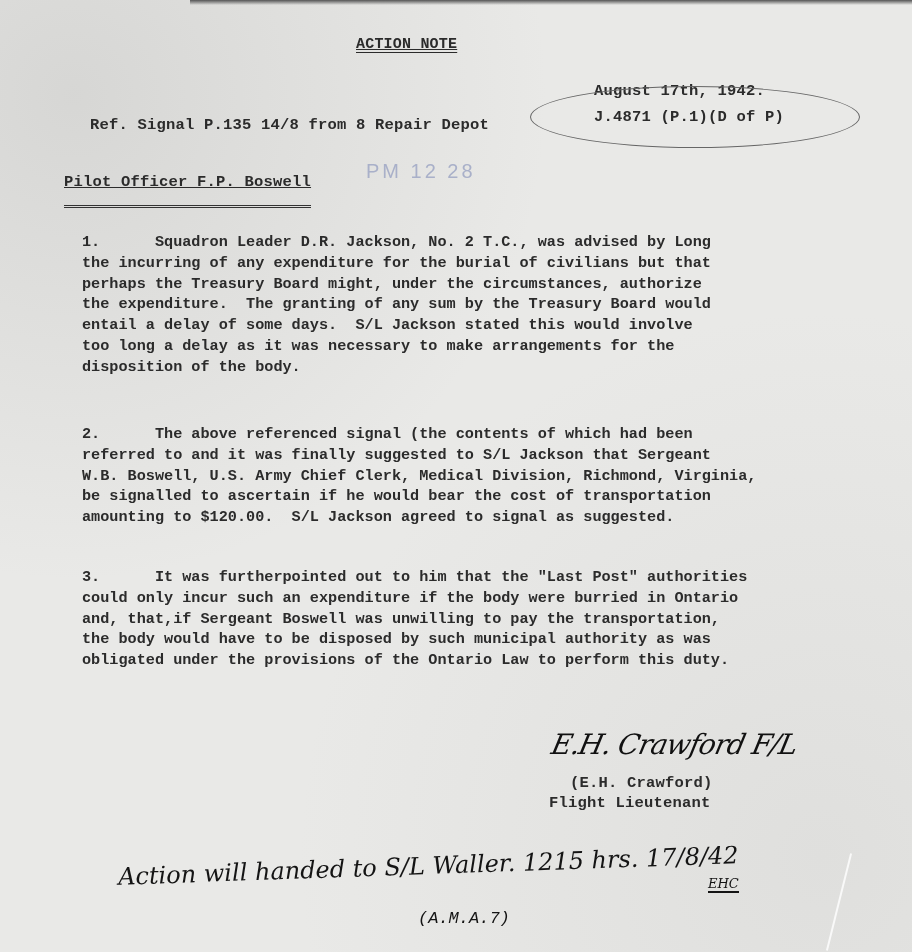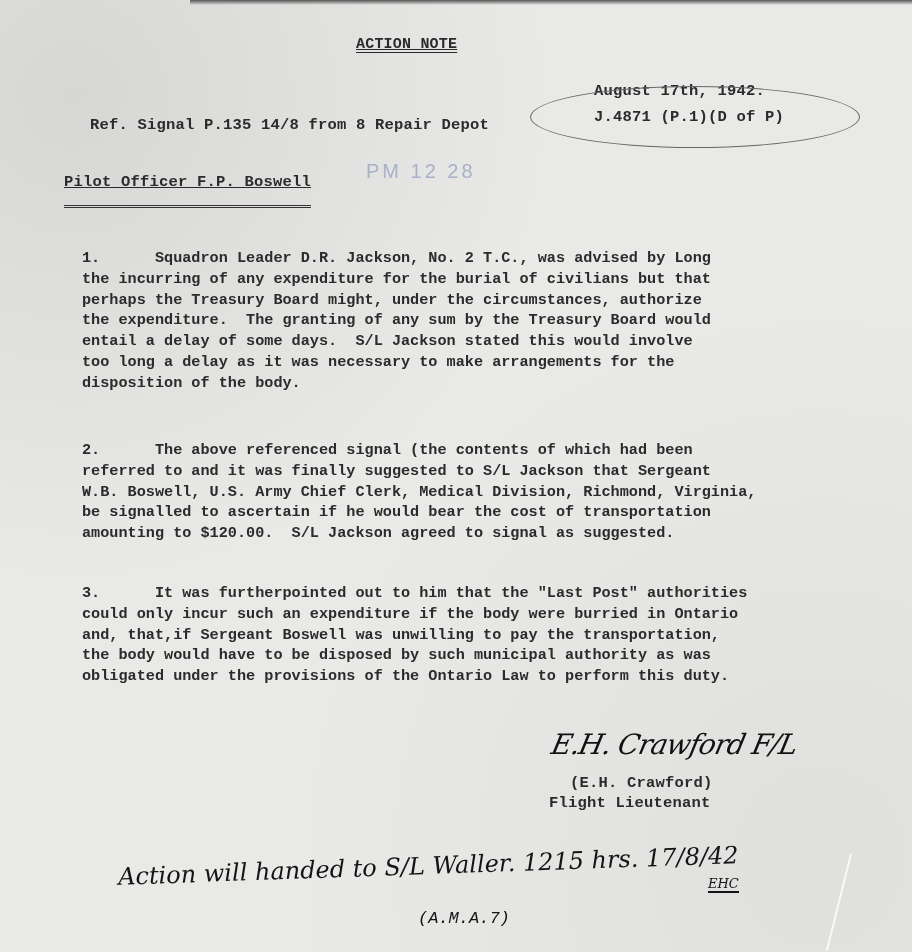--- a/index.html
+++ b/index.html
@@ -20,21 +20,21 @@
   .title { left: 356px; top: 36px; font-size: 15px; text-decoration: underline; text-decoration-style: double; }
   .date { left: 594px; top: 66px; margin-top: 16px; }
   .ref { left: 90px; top: 116px; }
   .ellipse {
     position: absolute; left: 530px; top: 86px; width: 328px; height: 60px;
     border: 1.5px solid #666; border-radius: 50%;
   }
   .fileref { left: 594px; top: 108px; }
   .stamp { position: absolute; left: 336px; top: 160px; font-family: "Liberation Sans", sans-serif; font-size: 20px; color: #a9b0c9; letter-spacing: 3px; margin-left: 30px; }
   .subject { left: 64px; top: 173px; border-bottom: 3px double #333; padding-bottom: 14px; text-decoration: underline; }
-  .para { position: absolute; left: 82px; width: 760px; font-size: 15.2px; line-height: 20.8px; font-weight: 600; color: #2b2b2b; margin-top: 16px; }
+  .para { position: absolute; left: 82px; width: 760px; font-size: 15.2px; line-height: 20.8px; font-weight: 600; color: #2b2b2b; }
   .para .line { display: block; white-space: pre; }
   .p1 { top: 232px; }
   .p2 { top: 424px; }
   .p3 { top: 567px; }
   .sig-hand { position: absolute; left: 552px; top: 728px; font-family: "DejaVu Serif", serif; font-style: italic; font-size: 28px; color: #111; letter-spacing: -1px; transform: skewX(-12deg); }
   .sig-name { left: 570px; top: 774px; }
   .sig-rank { left: 549px; top: 794px; }
   .handnote { position: absolute; left: 118px; top: 852px; font-family: "DejaVu Serif", serif; font-style: italic; font-size: 24px; color: #141414; white-space: nowrap; transform: rotate(-2deg); }
   .handnote2 { position: absolute; left: 418px; top: 880px; font-family: Liberation Mono, monospace; font-style: italic; font-size: 17px; color: #141414; margin-top: 29px; }
   .handnote3 { position: absolute; left: 708px; top: 876px; font-family: "DejaVu Serif", serif; font-style: italic; font-size: 13px; color: #141414; border-bottom: 2px solid #141414; }

